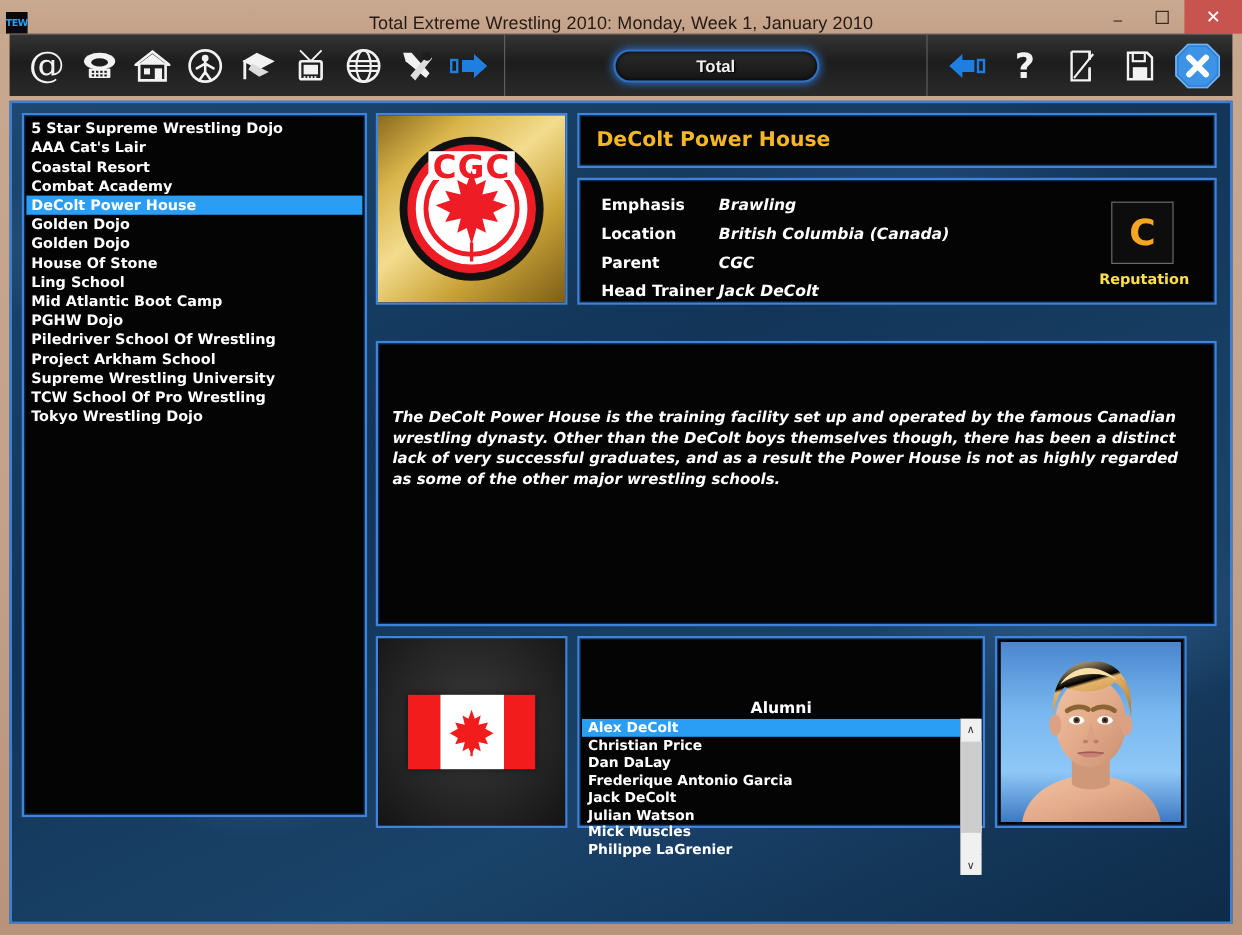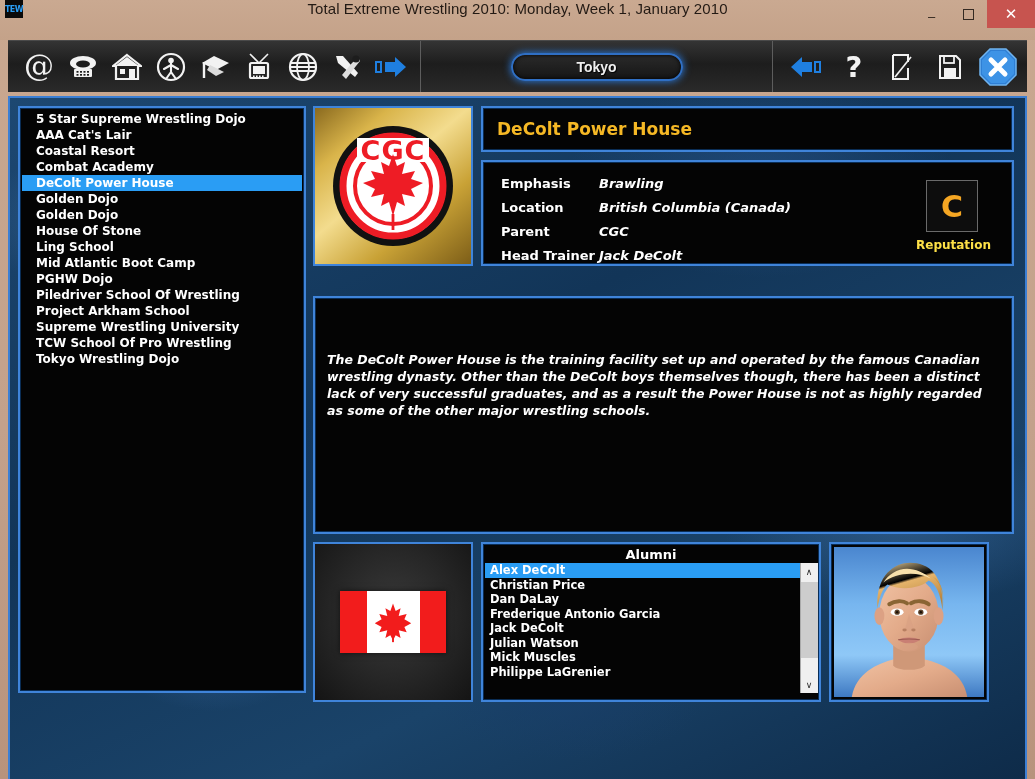--- a/index.html
+++ b/index.html
@@ -14,22 +14,22 @@
   #window {
     position: relative;
     width: 1035px; height: 779px;
     background: linear-gradient(180deg,#c9a890 0%, #c3a18b 55%, #b8937c 100%);
     padding: 0;
   }
 
   
   #titlebar {
     position: relative;
-    height: 40px;
-    display: flex; align-items: flex-start;
+    height: 28px;
+    display: flex; align-items: flex-end;
     background: linear-gradient(180deg,#caa991 0%,#c4a289 100%);
   }
   #app-icon {
     width: 18px; height: 18px; margin-left: 5px;
     background: #0a0a0a;
     color: #2a9df4;
     font-size: 8px; font-weight: bold;
     display: flex; align-items: center; justify-content: center;
     letter-spacing: -0.5px;
     font-family: "DejaVu Sans", sans-serif;
@@ -124,21 +124,21 @@
   }
 
   
   #dojo-list {
     left: 8px; top: 8px; width: 288px; height: 587px;
     padding: 3px 2px;
     overflow: hidden;
   }
   .listitem {
     height: 16px; line-height: 16px;
-    padding-left: 14px;
+    padding-left: 4px;
     color: #ffffff;
     font-size: 12px; font-weight: bold;
     white-space: nowrap;
     font-family: "DejaVu Sans", sans-serif;
   }
   .listitem.sel { background: #2a9df4; color: #ffffff; }
 
   
   #logo-panel {
     left: 303px; top: 8px; width: 160px; height: 160px;
@@ -228,20 +228,21 @@
 
   
   #alumni-panel {
     left: 471px; top: 444px; width: 340px; height: 160px;
     padding: 2px;
   }
   #alumni-title {
     height: 17px; line-height: 17px; text-align: center;
     color: #ffffff; font-size: 13px; font-weight: bold;
     font-family: "DejaVu Sans", sans-serif;
+    margin-top: 48px;
   }
   #alumni-body { display: flex; height: 130px; }
   #alumni-list { flex: 1; overflow: hidden; }
   .alumnus {
     height: 14.5px; line-height: 14.5px;
     padding-left: 5px;
     color: #ffffff; font-size: 11.5px; font-weight: bold;
     white-space: nowrap;
     font-family: "DejaVu Sans", sans-serif;
   }
@@ -370,21 +371,21 @@
       </div>
       <div class="tbicon">
         <svg width="32" height="22" viewBox="0 0 32 22">
           <rect x="1" y="6" width="5" height="10" fill="none" stroke="#1f7fe0" stroke-width="2"></rect>
           <path d="M10 6 L20 6 L20 1 L31 11 L20 21 L20 16 L10 16 Z" fill="#1f7fe0"></path>
         </svg>
       </div>
     </div>
 
     <div id="toolbar-center">
-      <div id="page-pill">Tokyo</div>
+      <div id="page-pill">Total</div>
     </div>
 
     <div id="toolbar-right">
       <div class="tbicon">
         <svg width="32" height="22" viewBox="0 0 32 22">
           <path d="M22 6 L12 6 L12 1 L1 11 L12 21 L12 16 L22 16 Z" fill="#1f7fe0"></path>
           <rect x="25" y="6" width="5" height="10" fill="none" stroke="#1f7fe0" stroke-width="2"></rect>
         </svg>
       </div>
       <div class="tbicon">

